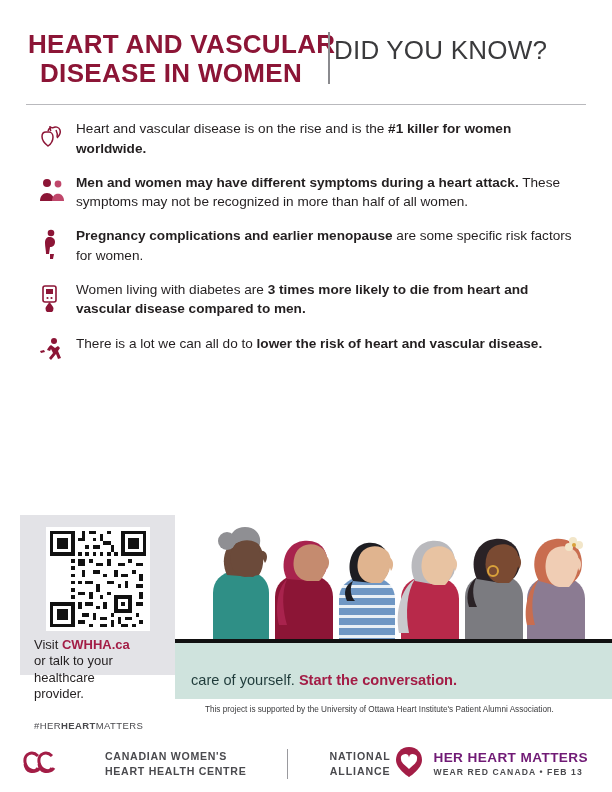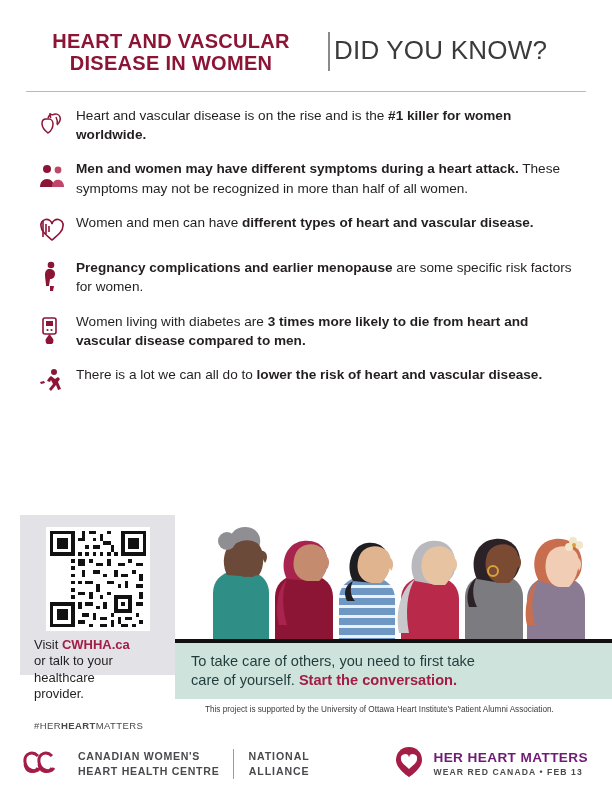--- a/index.html
+++ b/index.html
@@ -18,21 +18,21 @@
     align-items: flex-start;
     padding: 30px 28px 0 28px;
   }
   .title-left {
     width: 300px;
     text-align: center;
     padding-right: 14px;
   }
   .title-left .l1, .title-left .l2 {
     font-weight: bold;
-    font-size: 20px;
+    font-size: 26px;
     letter-spacing: 0.3px;
     line-height: 1.12;
     color: #8c1536;
     white-space: nowrap;
   }
   .divider-v {
     width: 2px;
     background: #8a8a8e;
     align-self: stretch;
     margin-top: 2px;
@@ -155,20 +155,21 @@
     position: absolute;
     left: 0; top: 735px;
     width: 612px; height: 57px;
     display: flex;
     align-items: center;
   }
   .f-left {
     display: flex;
     align-items: center;
     padding-left: 22px;
+    gap: 27px;
   }
   .rings { margin-right: 10px; }
   .cwhhc {
     font-size: 10.6px;
     letter-spacing: 0.7px;
     line-height: 1.35;
     color: #4a4a4e;
     font-weight: bold;
   }
   .vline {
@@ -244,33 +245,20 @@
             <circle cx="11" cy="8" r="4"></circle>
             <path d="M4 26c0-5 3-8 7-8s7 3 7 8z"></path>
             <circle cx="22" cy="9" r="3.4" fill="#c0476b"></circle>
             <path d="M16 26c0-4.5 2.6-7.2 6-7.2s6 2.7 6 7.2z" fill="#c0476b"></path>
           </g>
         </svg>
       </div>
       <div class="fact-text"><b>Men and women may have different symptoms during a heart attack.</b> These symptoms may not be recognized in more than half of all women.</div>
     </div>
 
-    <div class="fact">
-      <div class="fact-icon">
-        <svg width="30" height="28" viewBox="0 0 30 28">
-          <g fill="none" stroke="#8c1536" stroke-width="1.6">
-            <path d="M15 25C9 20 4 16 4 11a5.5 5.5 0 0 1 11-2 5.5 5.5 0 0 1 11 2c0 5-5 9-11 14z"></path>
-            <path d="M6 6v16"></path>
-            <path d="M9 9v10"></path>
-            <path d="M12 11v6"></path>
-          </g>
-        </svg>
-      </div>
-      <div class="fact-text">Women and men can have <b>different types of heart and vascular disease.</b></div>
-    </div>
 
     <div class="fact">
       <div class="fact-icon">
         <svg width="24" height="32" viewBox="0 0 24 32">
           <g fill="#8c1536">
             <circle cx="11" cy="5" r="3.3"></circle>
             <path d="M9 9c-2.5 0-4 2.5-4 6 0 4 1 7 1 11h3l1-7c3 0 5-2 5-5 0-3-2-5-6-5z"></path>
             <path d="M10 26h4l-1 5h-3z"></path>
           </g>
         </svg>
@@ -489,21 +477,21 @@
           </g>
           <path d="M364 64 C356 76 356 96 360 110 L352 110 C348 92 354 72 364 64 Z" fill="#c96d4f"></path>
         </g>
       </svg>
     </div>
 
     <div class="black-rule"></div>
 
     <div class="quote-band">
       <div class="quote-text">
-        <span>To take care of others, you need to first take</span><br>
+        <br>
         <span>care of yourself.  </span><span class="cta">Start the conversation.</span>
       </div>
     </div>
 
     <div class="credit">This project is supported by the University of Ottawa Heart Institute's Patient Alumni Association.</div>
   </div>
 
   <div class="footer">
     <div class="f-left">
       <div class="rings">

